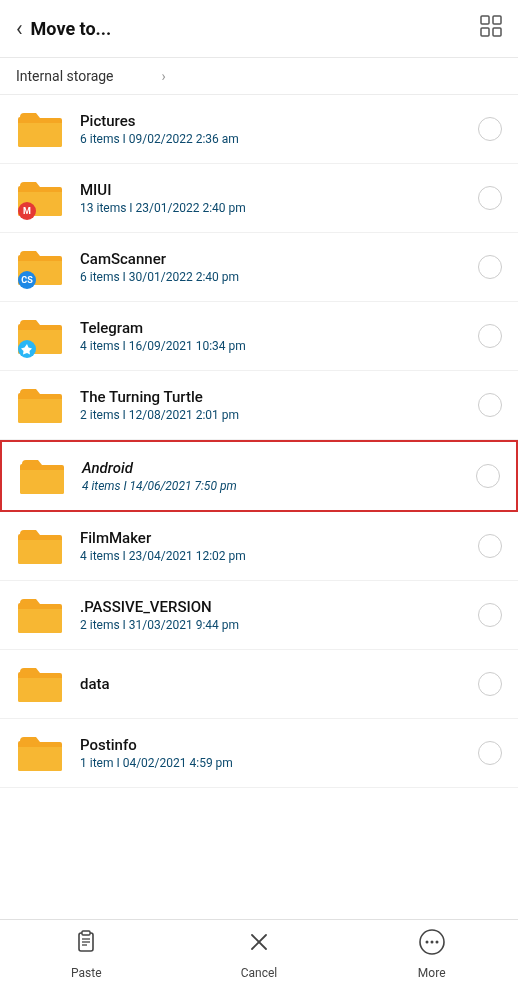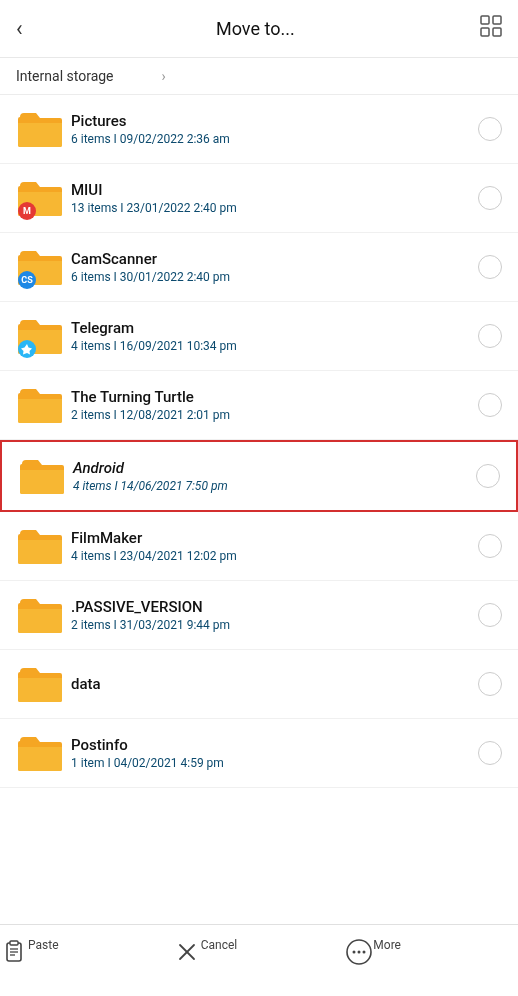--- a/index.html
+++ b/index.html
@@ -23,23 +23,22 @@
       min-height: 52px;
     }
     .header-back {
       font-size: 22px;
       color: #333;
       cursor: pointer;
       padding: 4px 8px 4px 0;
     }
     .header-title {
       flex: 1;
-      text-align: center;
       font-size: 18px;
-      font-weight: normal;
+      font-weight: bold;
       color: #111;
     }
     .header-grid-icon {
       font-size: 20px;
       color: #555;
       cursor: pointer;
     }
 
     
     .breadcrumb {
@@ -101,21 +100,21 @@
       font-size: 9px;
       font-weight: bold;
       color: #fff;
     }
     .badge-miui { background: #e53935; }
     .badge-cs { background: #1e88e5; margin-top: 47px; }
     .badge-telegram { background: #29b6f6; }
 
     .file-info {
       flex: 1;
-      margin-left: 7px;
+      margin-left: 16px;
     }
     .file-name {
       font-size: 15px;
       color: #111;
       font-weight: 500;
     }
     .file-meta {
       font-size: 12px;
       color: #0c4a6e;
       margin-top: 2px;
@@ -137,20 +136,22 @@
       display: flex;
       align-items: center;
       justify-content: space-around;
       padding: 8px 0 16px;
       border-top: 1px solid #e0e0e0;
       background: #fff;
       min-height: 72px;
     }
     .bottom-action {
       display: flex;
+      flex-direction: column;
+      align-items: center;
       cursor: pointer;
       flex: 1;
     }
     .bottom-action-icon {
       font-size: 24px;
       color: #444;
       margin-bottom: 4px;
     }
     .bottom-action-label {
       font-size: 12px;

